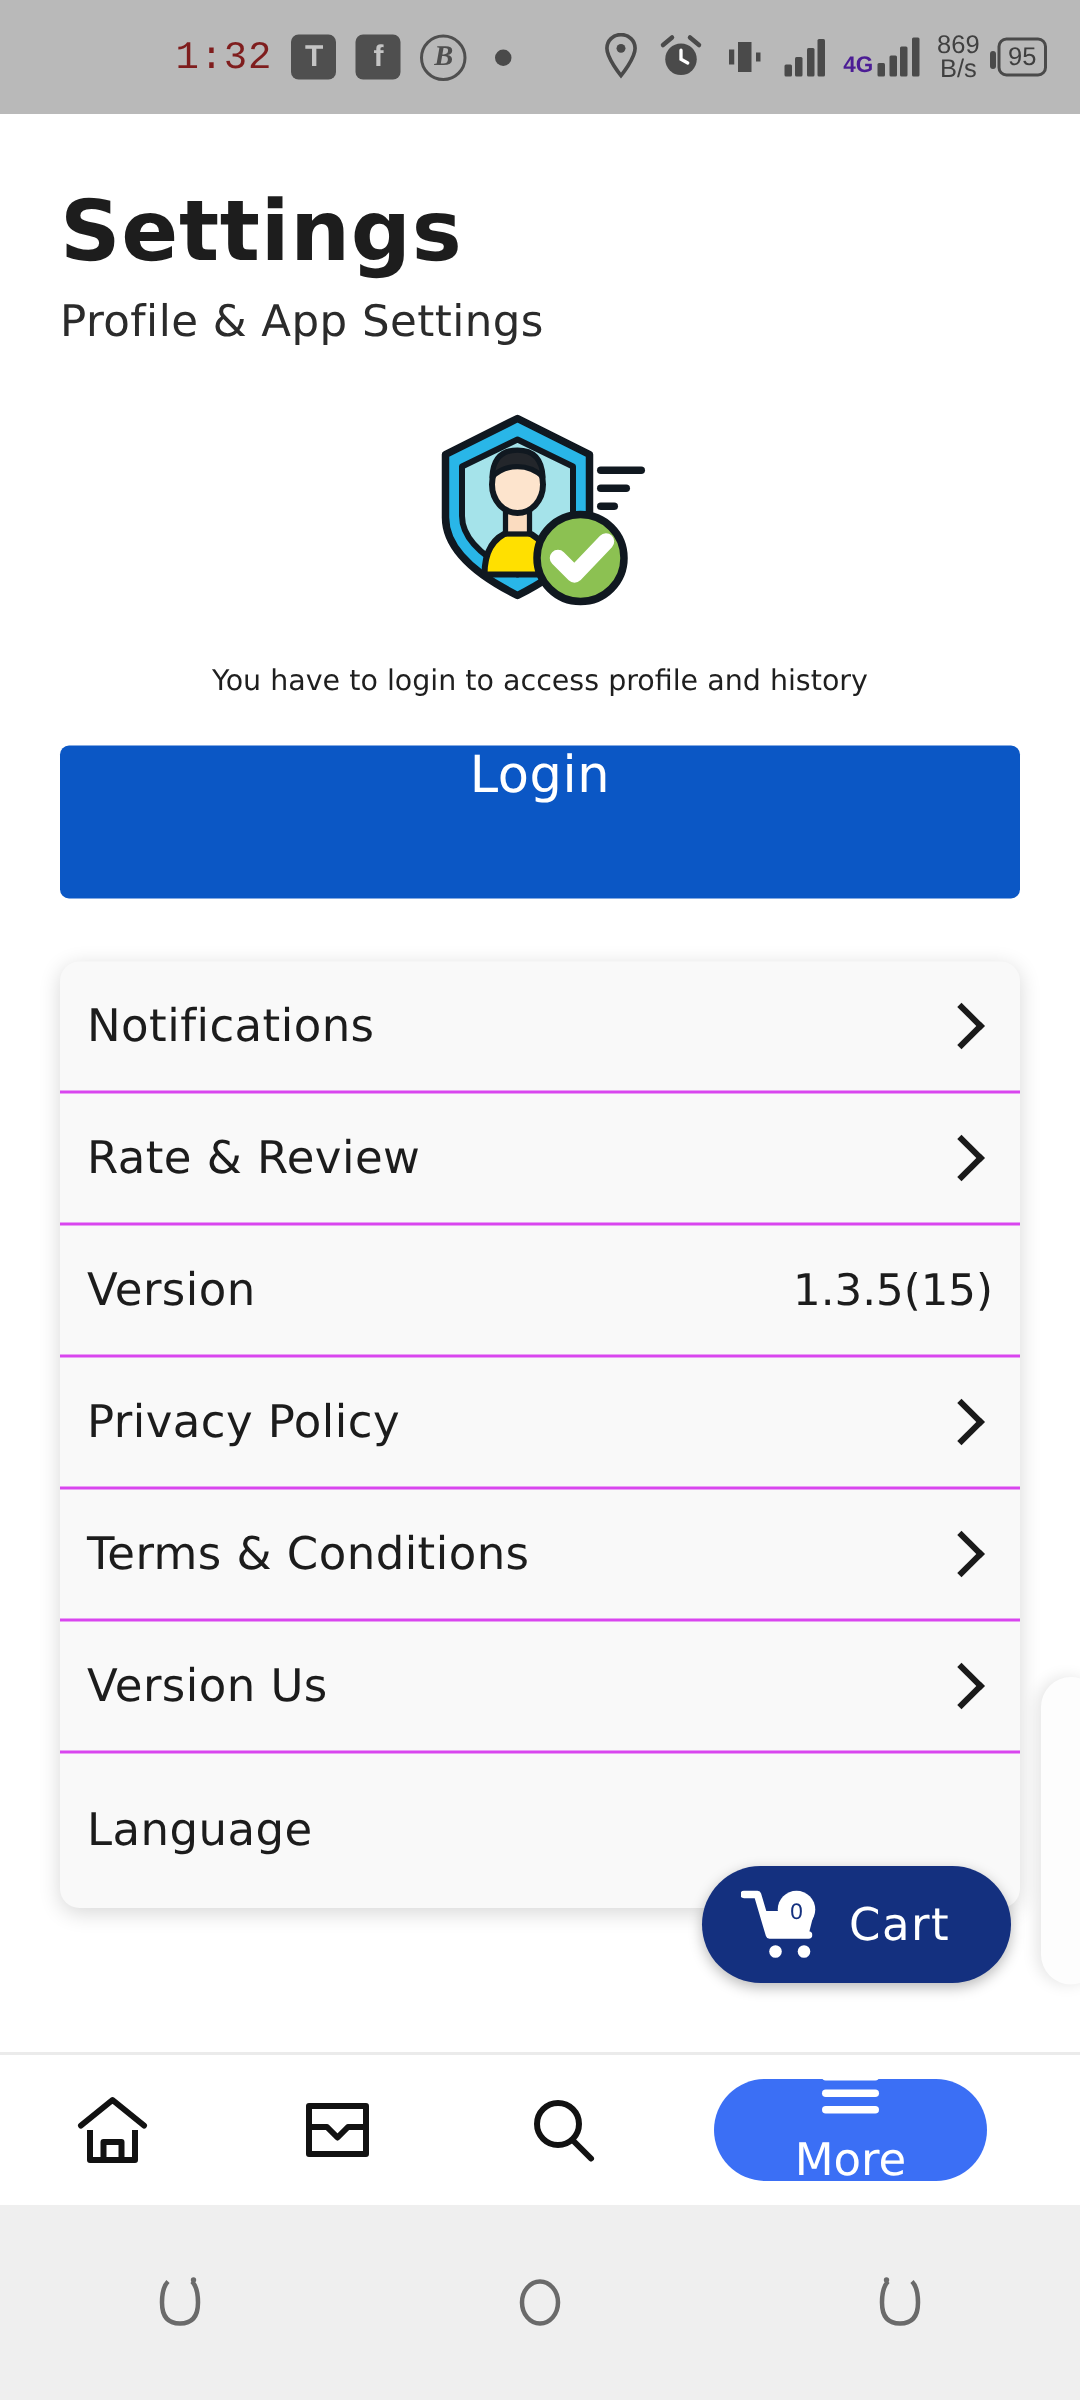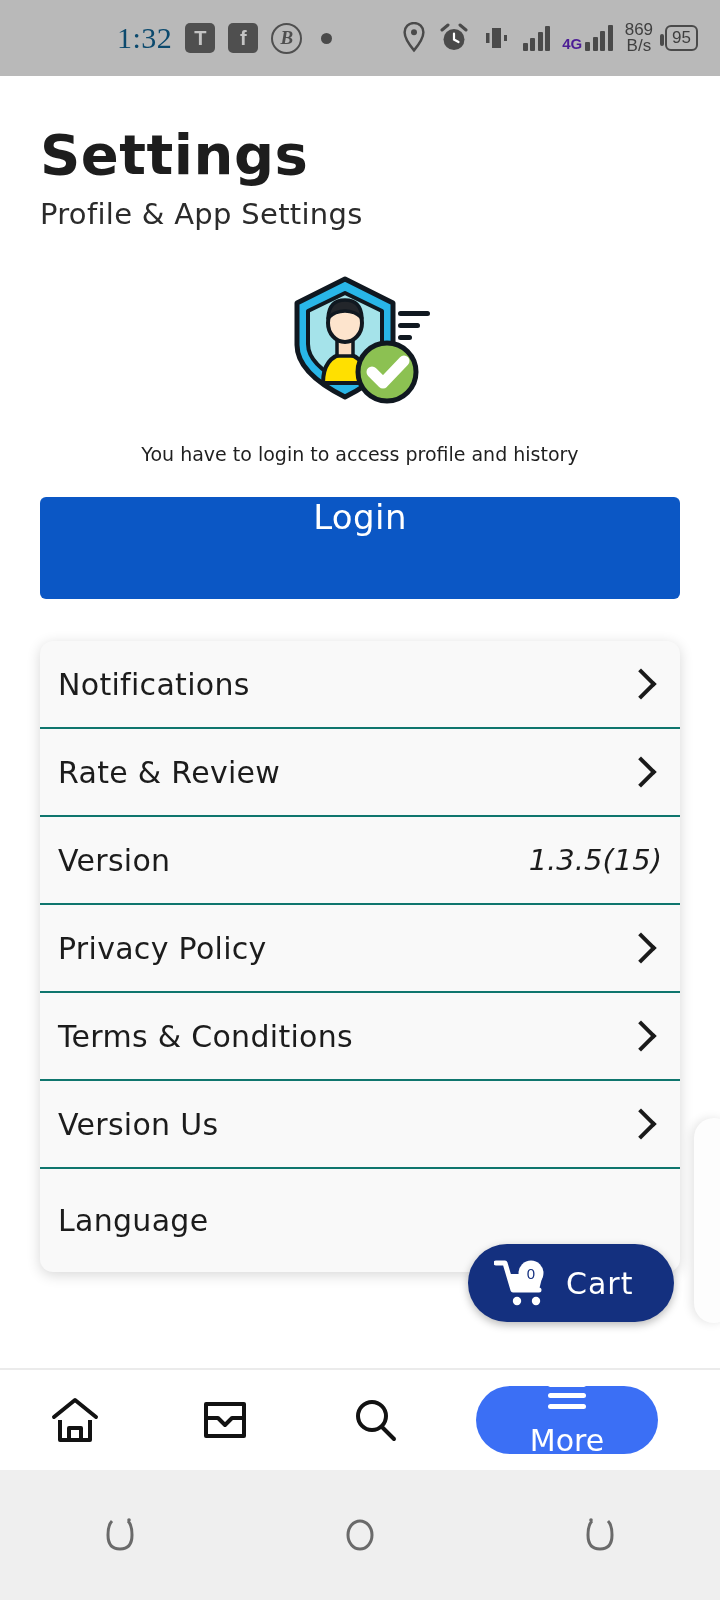--- a/index.html
+++ b/index.html
@@ -13,21 +13,21 @@
 
   
   .statusbar{
     height:76px; width:720px;
     background:#b9b9b9;
     display:flex; align-items:center;
     padding:0 22px;
     color:#3a3a3a;
   }
   .sb-left{ display:flex; align-items:center; gap:13px; flex:1; padding-left:95px; }
-  .sb-time{ font-size:30px; letter-spacing:.5px; color:#0c4a6e; font-family:Liberation Serif, serif; }
+  .sb-time{ font-size:26px; letter-spacing:.5px; color:#7f1d1d; font-family:Liberation Mono, monospace; }
   .sb-sq{
     width:30px;height:30px;border-radius:5px;background:#4f4f4f;color:#c4c4c4;
     font-size:20px;font-weight:bold;display:flex;align-items:center;justify-content:center;
     font-family:"Liberation Sans",sans-serif;
   }
   .sb-circ{
     width:31px;height:31px;border-radius:50%;border:2.5px solid #4f4f4f;color:#4f4f4f;
     font-size:19px;font-style:italic;font-weight:bold;display:flex;align-items:center;justify-content:center;
     font-family:"Liberation Serif",serif;
   }
@@ -73,25 +73,25 @@
 
   
   .card{
     margin:42px 40px 0 40px;
     background:#f9f9f9; border-radius:13px;
     box-shadow:0 3px 14px rgba(0,0,0,.16);
     overflow:hidden; position:relative;
   }
   .row{
     height:88px; display:flex; align-items:center; justify-content:space-between;
-    padding:0 18px; border-bottom:2px solid #0f766e; cursor:pointer;
+    padding:0 18px; border-bottom:2px solid #d946ef; cursor:pointer;
   }
   .row:last-child{ border-bottom:none; height:103px;}
   .row-label{ font-size:30px; color:#1c1c1c; letter-spacing:.3px;}
-  .row-value{ font-size:29px; color:#1c1c1c;font-style:italic;}
+  .row-value{ font-size:29px; color:#1c1c1c;}
   .chev{ width:22px;height:22px;border-right:4px solid #1a1a1a;border-top:4px solid #1a1a1a;transform:rotate(45deg);margin-right:10px;}
 
   
   .cart-fab{
     position:absolute; left:468px; top:1244px;
     width:206px; height:78px; background:#14307f; border-radius:39px;
     display:flex; align-items:center; gap:14px; padding-left:26px;
     box-shadow:0 3px 9px rgba(0,0,0,.28); cursor:pointer; z-index:5;
   }
   .cart-label{ color:#ffffff; font-size:30px; letter-spacing:1px;}

